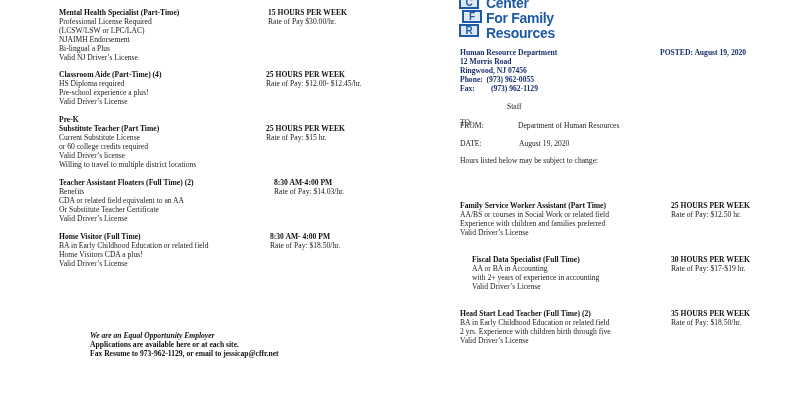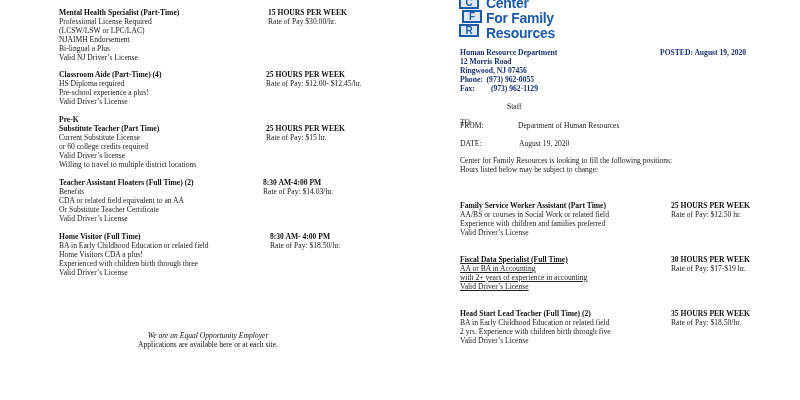--- a/index.html
+++ b/index.html
@@ -29,21 +29,21 @@
   }
   .block:nth-child(2) { margin-left: 3px; }
   .block:nth-child(3) { margin-left: 0; }
   .logo-text {
     position: absolute; left: 27px; top: 0;
     font-family: "Liberation Sans", sans-serif; font-weight: bold;
     color: #1e5aa8; font-size: 14px; line-height: 15px; letter-spacing: -0.3px;
   }
 
   .hr-block { color: #1a2f6b; font-weight: bold; }
-  .center-block { position: absolute; left: 83px; width: 250px; text-align: center; font-weight: normal; color: #111; }
+  .center-block { position: absolute; left: 90px; width: 250px; font-weight: bold; color: #111; }
   .center-block .italic { font-style: italic; }
 </style>
 </head>
 <body>
 
 <div>
 
   <div class="job" style="left:59px; top:8px;">
     <div class="title">Mental Health Specialist (Part-Time)</div>
     <div class="line">Professional License Required</div>
@@ -81,40 +81,40 @@
     <div class="rate">Rate of Pay: $15 hr.</div>
   </div>
 
   <div class="job" style="left:59px; top:178px;">
     <div class="title">Teacher Assistant Floaters (Full Time) (2)</div>
     <div class="line">Benefits</div>
     <div class="line">CDA or related field equivalent to an AA</div>
     <div class="line">Or Substitute Teacher Certificate</div>
     <div class="line">Valid Driver’s License</div>
   </div>
-  <div class="pay" style="left:263px; top:178px;">
+  <div class="pay" style="left:274px; top:178px;">
     <div class="hours">8:30 AM-4:00 PM</div>
     <div class="rate">Rate of Pay: $14.03/hr.</div>
   </div>
 
   <div class="job" style="left:59px; top:232px;">
     <div class="title">Home Visitor (Full Time)</div>
     <div class="line">BA in Early Childhood Education or related field</div>
     <div class="line">Home Visitors CDA a plus!</div>
-    <div class="line">Experienced with children birth through three</div>
     <div class="line">Valid Driver’s License</div>
   </div>
   <div class="pay" style="left:270px; top:232px;">
     <div class="hours">8:30 AM- 4:00 PM</div>
     <div class="rate">Rate of Pay: $18.50/hr.</div>
   </div>
 
   <div class="center-block" style="top:331px;">
     <div class="italic">We are an Equal Opportunity Employer</div>
     <div>Applications are available here or at each site.</div>
+    <div>Fax Resume to 973-962-1129, or email to jessicap@cffr.net</div>
   </div>
 </div>
 
 <div>
 
   <div class="logo">
     <div class="blocks">
       <div class="block">C</div>
       <div class="block">F</div>
       <div class="block">R</div>
@@ -141,36 +141,35 @@
   </div>
   <div class="abs hr-block" style="left:660px; top:48px;">POSTED: August 19, 2020</div>
 
   <div class="abs" style="left:460px; top:118px;">TO:</div>
   <div class="abs" style="left:507px; top:102px;">Staff</div>
   <div class="abs" style="left:460px; top:121px;">FROM:</div>
   <div class="abs" style="left:518px; top:121px;">Department of Human Resources</div>
   <div class="abs" style="left:460px; top:139px;">DATE:</div>
   <div class="abs" style="left:507px; top:139px;margin-left:12px;">August 19, 2020</div>
   <div class="abs" style="left:460px; top:156px; white-space:nowrap;">
-    <div>Center for Family Resources is looking to fill the following positions:</div>
     <div>Hours listed below may be subject to change:</div>
   </div>
 
   <div class="job" style="left:460px; top:201px;">
     <div class="title">Family Service Worker Assistant (Part Time)</div>
     <div class="line">AA/BS or courses in Social Work or related field</div>
     <div class="line">Experience with children and families preferred</div>
     <div class="line">Valid Driver’s License</div>
   </div>
   <div class="pay" style="left:671px; top:201px;">
     <div class="hours">25 HOURS PER WEEK</div>
     <div class="rate">Rate of Pay: $12.50 hr.</div>
   </div>
 
-  <div class="job" style="left:460px; top:255px;text-decoration:underline;">
+  <div class="job" style="left:472px; top:255px;">
     <div class="title">Fiscal Data Specialist (Full Time)</div>
     <div class="line">AA or BA in Accounting</div>
     <div class="line">with 2+ years of experience in accounting</div>
     <div class="line">Valid Driver’s License</div>
   </div>
   <div class="pay" style="left:671px; top:255px;">
     <div class="hours">30 HOURS PER WEEK</div>
     <div class="rate">Rate of Pay: $17-$19 hr.</div>
   </div>
 

